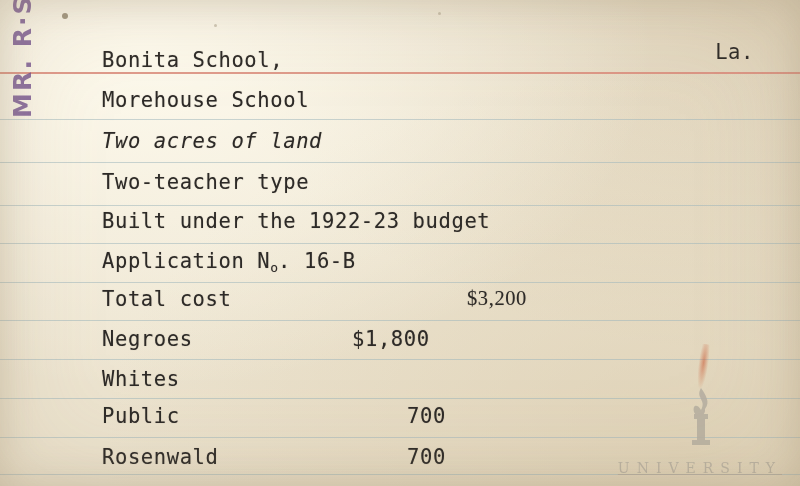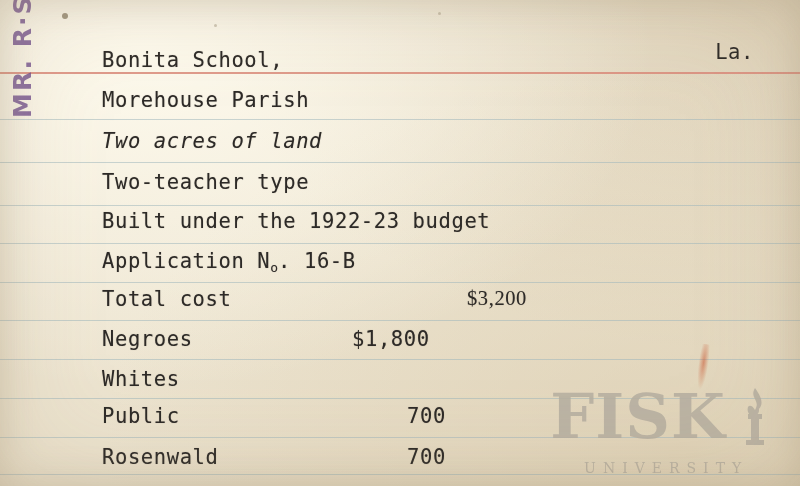--- a/index.html
+++ b/index.html
@@ -132,20 +132,21 @@
     height: 62px;
     position: relative;
     margin: 0 4px 0 6px;
   }
   .wm-sub {
     font-family: "DejaVu Serif", serif;
     font-size: 14px;
     letter-spacing: 7px;
     color: #b5aea0;
     margin-top: 12px;
+    text-decoration: underline;
   }
   .ink-smudge {
     position: absolute;
     right: 92px;
     bottom: 96px;
     width: 10px;
     height: 46px;
     background: radial-gradient(ellipse at 50% 40%, rgba(198,86,48,0.55) 0%, rgba(198,86,48,0) 70%);
     transform: rotate(8deg);
     pointer-events: none;
@@ -173,21 +174,21 @@
   <div class="speck" style="left:62px; top:13px; width:6px; height:6px;"></div>
   <div class="speck" style="left:214px; top:24px; width:3px; height:3px; opacity:0.5;"></div>
   <div class="speck" style="left:438px; top:12px; width:3px; height:3px; opacity:0.45;"></div>
 
   <div class="side-stamp">MR. R·S PIC</div>
 
   <div class="corner-tag">La.</div>
 
   <div class="typed">
     <div class="line" style="top:48px;">Bonita School,</div>
-    <div class="line" style="top:88px;">Morehouse Parish</div>
+    <div class="line" style="top:88px;">Morehouse School</div>
     <div class="line" style="top:129px;font-style:italic;">Two acres of land</div>
     <div class="line" style="top:170px;">Two-teacher type</div>
     <div class="line" style="top:209px;">Built under the 1922-23 budget</div>
 
     <div class="line" style="top:249px;"><span>Application N<span class="sub">o</span>. 16-B</span></div>
 
     <div class="line" style="top:287px;">Total cost</div>
     <div class="line" style="top:287px; left:365px;font-family:Liberation Serif, serif;">$3,200</div>
 
     <div class="line" style="top:327px;">Negroes</div>
@@ -199,21 +200,20 @@
     <div class="line" style="top:404px; left:305px;">700</div>
 
     <div class="line" style="top:445px;">Rosenwald</div>
     <div class="line" style="top:445px; left:305px;">700</div>
   </div>
 
   <div class="ink-smudge"></div>
 
   <div class="watermark">
     <div class="wm-row">
-      <span class="wm-text">FISK</span>
       <span class="wm-torch">
         <svg viewBox="0 0 46 62" width="46" height="62" aria-hidden="true">
           <path d="M23 2 C17 12, 29 14, 23 24 C20 18, 14 18, 16 26 C18 32, 28 31, 27 23 C33 16, 27 8, 23 2 Z" fill="#b5aea0"></path>
           <rect x="16" y="28" width="14" height="5" fill="#b5aea0"></rect>
           <rect x="19" y="33" width="8" height="21" fill="#b5aea0"></rect>
           <rect x="14" y="54" width="18" height="5" fill="#b5aea0"></rect>
         </svg>
       </span>
     </div>
     <div class="wm-sub">UNIVERSITY</div>

